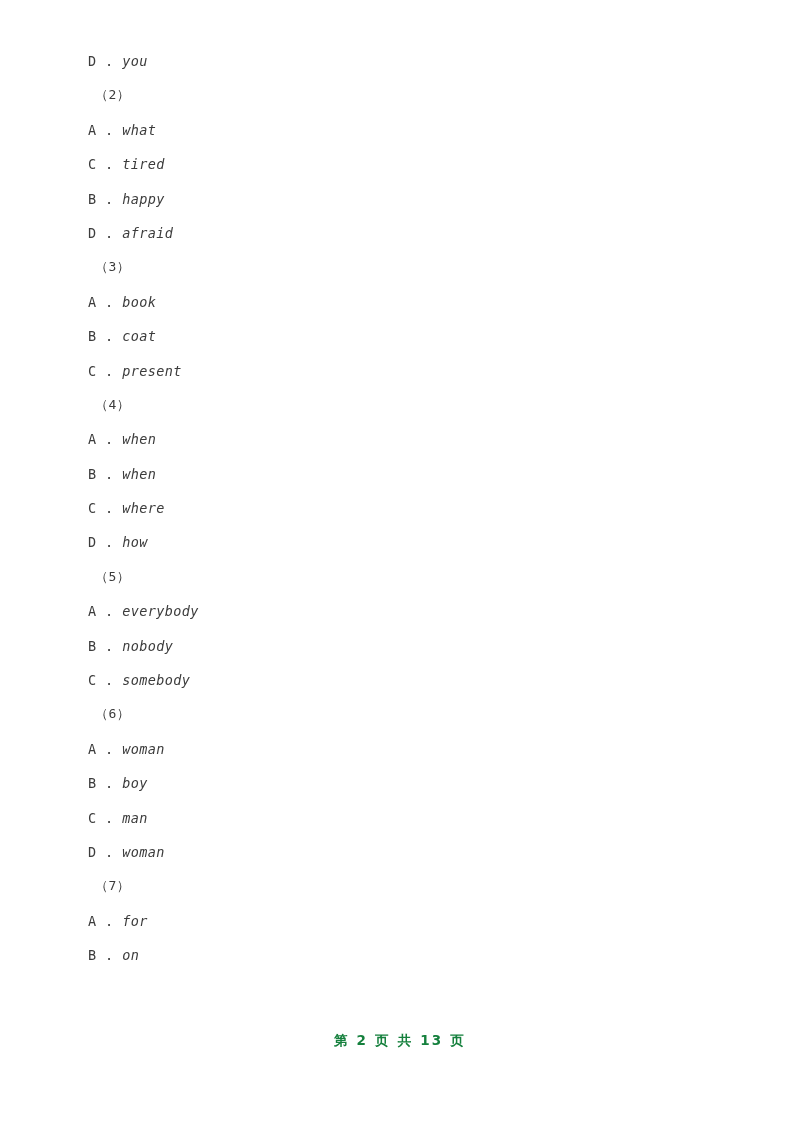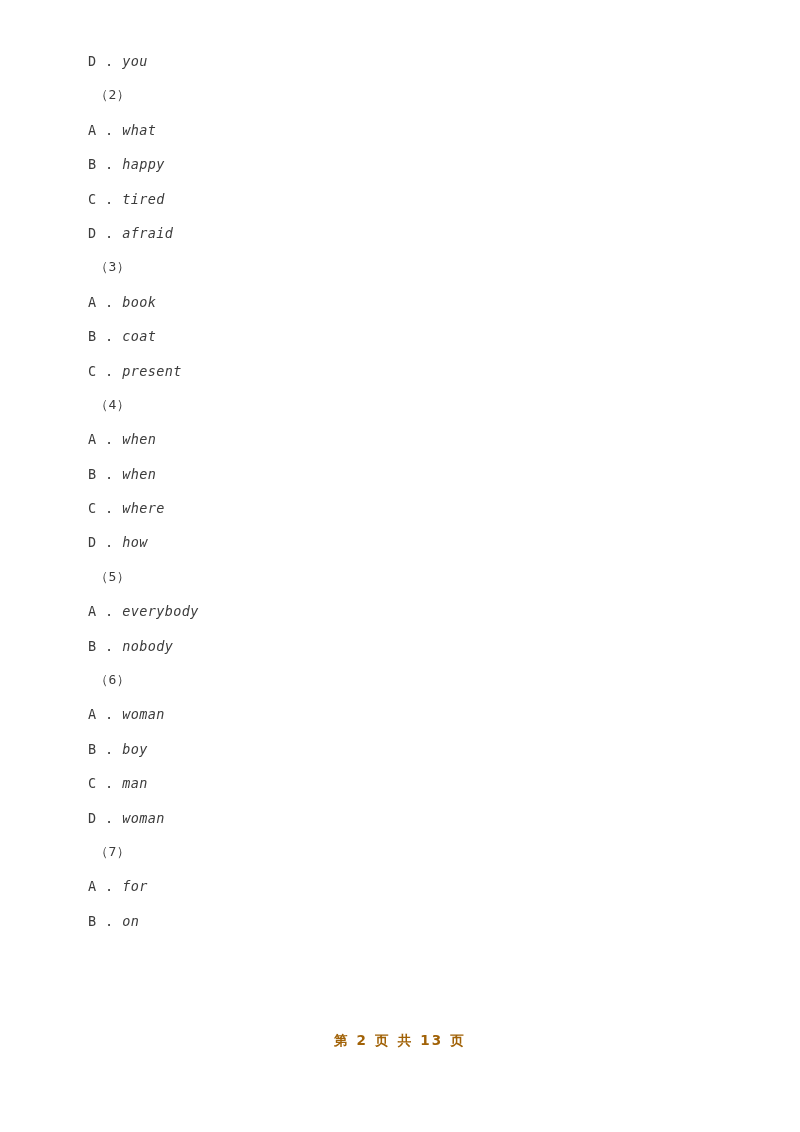--- a/index.html
+++ b/index.html
@@ -60,52 +60,53 @@
     font-size: 13px;
   }
 
   
   .footer {
     position: absolute;
     left: 0;
     top: 1032px;
     width: 800px;
     text-align: center;
-    color: #a16207;
+    color: #15803d;
     font-family: "DejaVu Sans", sans-serif;
     font-size: 13.5px;
     font-weight: bold;
     letter-spacing: 2.2px;
     white-space: pre;
   }
 </style>
 </head>
 <body>
 
 <div class="page">
 
   <div class="content">
       <div class="line option"><span class="opt-letter">D</span><span class="opt-sep"> . </span><span class="opt-text">you</span></div>
       <div class="line group-label">（2）</div>
       <div class="line option"><span class="opt-letter">A</span><span class="opt-sep"> . </span><span class="opt-text">what</span></div>
+      <div class="line option"><span class="opt-letter">C</span><span class="opt-sep"> . </span><span class="opt-text">tired</span></div>
       <div class="line option"><span class="opt-letter">B</span><span class="opt-sep"> . </span><span class="opt-text">happy</span></div>
-      <div class="line option"><span class="opt-letter">C</span><span class="opt-sep"> . </span><span class="opt-text">tired</span></div>
       <div class="line option"><span class="opt-letter">D</span><span class="opt-sep"> . </span><span class="opt-text">afraid</span></div>
       <div class="line group-label">（3）</div>
       <div class="line option"><span class="opt-letter">A</span><span class="opt-sep"> . </span><span class="opt-text">book</span></div>
       <div class="line option"><span class="opt-letter">B</span><span class="opt-sep"> . </span><span class="opt-text">coat</span></div>
       <div class="line option"><span class="opt-letter">C</span><span class="opt-sep"> . </span><span class="opt-text">present</span></div>
       <div class="line group-label">（4）</div>
       <div class="line option"><span class="opt-letter">A</span><span class="opt-sep"> . </span><span class="opt-text">when</span></div>
       <div class="line option"><span class="opt-letter">B</span><span class="opt-sep"> . </span><span class="opt-text">when</span></div>
       <div class="line option"><span class="opt-letter">C</span><span class="opt-sep"> . </span><span class="opt-text">where</span></div>
       <div class="line option"><span class="opt-letter">D</span><span class="opt-sep"> . </span><span class="opt-text">how</span></div>
       <div class="line group-label">（5）</div>
       <div class="line option"><span class="opt-letter">A</span><span class="opt-sep"> . </span><span class="opt-text">everybody</span></div>
       <div class="line option"><span class="opt-letter">B</span><span class="opt-sep"> . </span><span class="opt-text">nobody</span></div>
+      <div class="line option"><span class="opt-letter">C</span><span class="opt-sep"> . </span><span class="opt-text">somebody</span></div>
       <div class="line group-label">（6）</div>
       <div class="line option"><span class="opt-letter">A</span><span class="opt-sep"> . </span><span class="opt-text">woman</span></div>
       <div class="line option"><span class="opt-letter">B</span><span class="opt-sep"> . </span><span class="opt-text">boy</span></div>
       <div class="line option"><span class="opt-letter">C</span><span class="opt-sep"> . </span><span class="opt-text">man</span></div>
       <div class="line option"><span class="opt-letter">D</span><span class="opt-sep"> . </span><span class="opt-text">woman</span></div>
       <div class="line group-label">（7）</div>
       <div class="line option"><span class="opt-letter">A</span><span class="opt-sep"> . </span><span class="opt-text">for</span></div>
       <div class="line option"><span class="opt-letter">B</span><span class="opt-sep"> . </span><span class="opt-text">on</span></div>
     </div>
 

